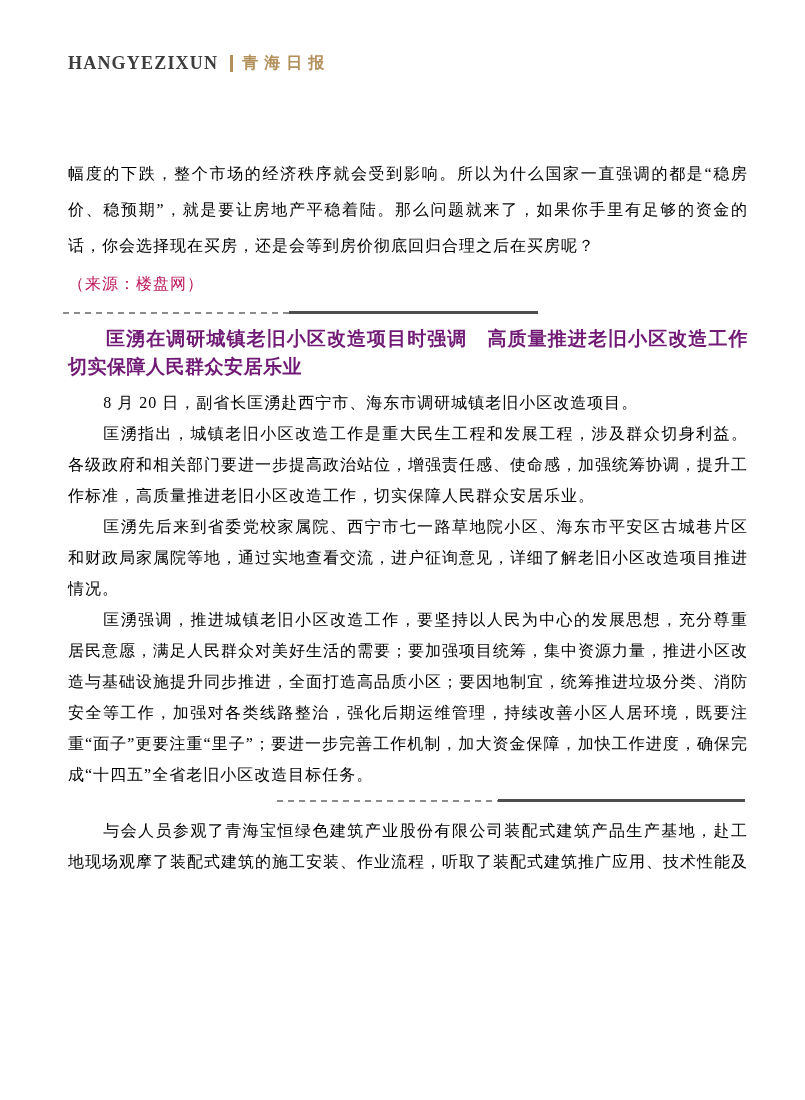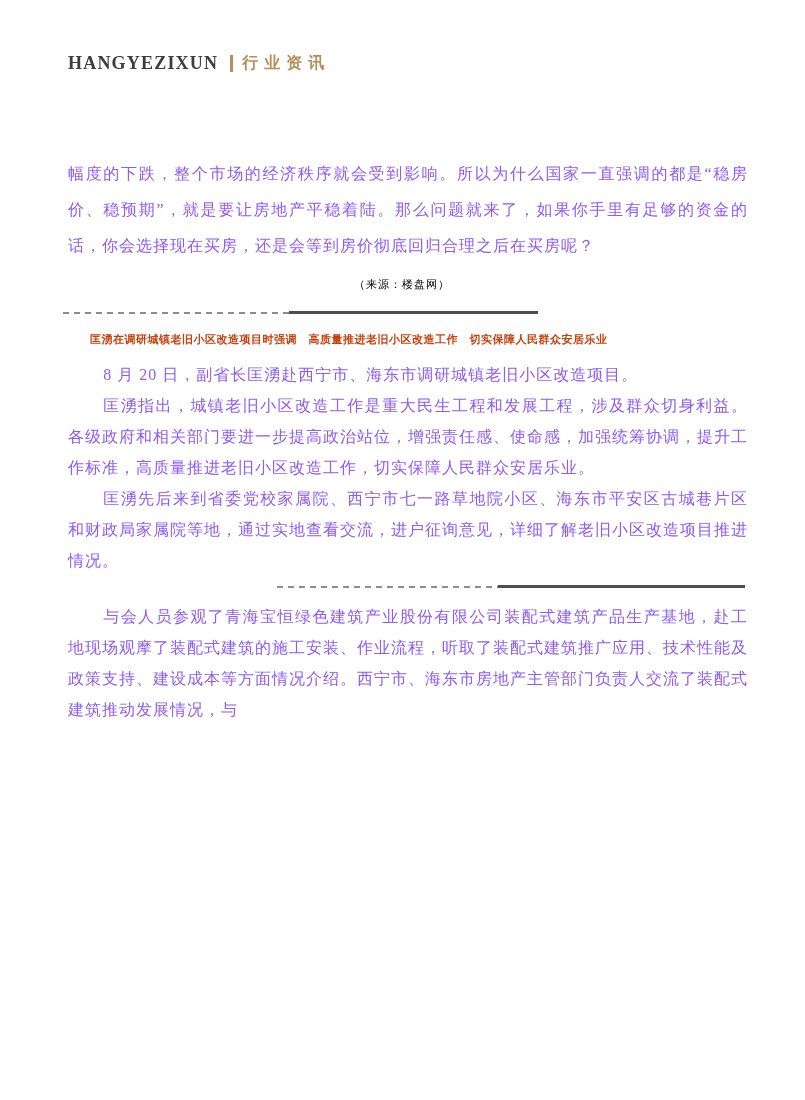--- a/index.html
+++ b/index.html
@@ -49,33 +49,33 @@
     left: 68px;
     width: 680px;
   }
   .para {
     margin: 0;
     font-size: 16px;
     line-height: 31px;
     letter-spacing: 1px;
     text-align: justify;
     text-indent: 2.2em;
-    color: #8b5cf6;
+    color: #000000;
   }
   .para-first {
     text-indent: 0;
     line-height: 36px;
   }
   .source {
     margin: 4px 12px 0 0;
-    font-size: 11px;
+    font-size: 16px;
     line-height: 32px;
     letter-spacing: 1px;
-    text-align: center;
-    color: #000000;
+    text-align: left;
+    color: #be185d;
   }
   .divider {
     display: flex;
     align-items: center;
     height: 5px;
     margin: 10px 0 8px 0;
   }
   .divider .dash-seg {
     height: 2px;
     background: repeating-linear-gradient(90deg, #8c8c8c 0 6px, transparent 6px 11px);
@@ -85,25 +85,25 @@
     background: #4e4e4e;
   }
   .divider1 .dash-seg { width: 226px; margin-left: -5px; }
   .divider1 .solid-seg { width: 249px; }
   .divider2 { margin-top: 8px; }
   .divider2 .dash-seg { width: 221px; margin-left: 209px; }
   .divider2 .solid-seg { width: 247px; }
   .heading {
     margin: 10px 0 6px 0;
     font-family: "Liberation Sans", "DejaVu Sans", sans-serif;
-    font-size: 11px;
+    font-size: 19px;
     font-weight: 600;
     line-height: 28px;
     letter-spacing: 0.5px;
-    color: #c2410c;
+    color: #701a75;
     text-align: justify;
     text-indent: 2em;
   }
   .heading2 { margin-top: 12px; }
   .gap-sm { height: 4px; }
   
   .footer {
     position: absolute;
     top: 1016px;
     left: 64px;
@@ -123,37 +123,38 @@
   }
 </style>
 </head>
 <body>
 
 <div class="page">
 
   <header class="header">
     <span class="header-latin">HANGYEZIXUN</span>
     <span class="header-bar"></span>
-    <span class="header-cn">行业资讯</span>
+    <span class="header-cn">青海日报</span>
   </header>
 
   <main class="content">
 
     <p class="para para-first">幅度的下跌，整个市场的经济秩序就会受到影响。所以为什么国家一直强调的都是“稳房价、稳预期”，就是要让房地产平稳着陆。那么问题就来了，如果你手里有足够的资金的话，你会选择现在买房，还是会等到房价彻底回归合理之后在买房呢？</p>
     <p class="source">（来源：楼盘网）</p>
 
     <div class="divider divider1">
       <span class="dash-seg"></span>
       <span class="solid-seg"></span>
     </div>
 
     <h2 class="heading">匡湧在调研城镇老旧小区改造项目时强调　高质量推进老旧小区改造工作　切实保障人民群众安居乐业</h2>
     <p class="para">8 月 20 日，副省长匡湧赴西宁市、海东市调研城镇老旧小区改造项目。</p>
     <p class="para">匡湧指出，城镇老旧小区改造工作是重大民生工程和发展工程，涉及群众切身利益。各级政府和相关部门要进一步提高政治站位，增强责任感、使命感，加强统筹协调，提升工作标准，高质量推进老旧小区改造工作，切实保障人民群众安居乐业。</p>
     <p class="para">匡湧先后来到省委党校家属院、西宁市七一路草地院小区、海东市平安区古城巷片区和财政局家属院等地，通过实地查看交流，进户征询意见，详细了解老旧小区改造项目推进情况。</p>
+    <p class="para">匡湧强调，推进城镇老旧小区改造工作，要坚持以人民为中心的发展思想，充分尊重居民意愿，满足人民群众对美好生活的需要；要加强项目统筹，集中资源力量，推进小区改造与基础设施提升同步推进，全面打造高品质小区；要因地制宜，统筹推进垃圾分类、消防安全等工作，加强对各类线路整治，强化后期运维管理，持续改善小区人居环境，既要注重“面子”更要注重“里子”；要进一步完善工作机制，加大资金保障，加快工作进度，确保完成“十四五”全省老旧小区改造目标任务。</p>
 
     <div class="divider divider2">
       <span class="dash-seg"></span>
       <span class="solid-seg"></span>
     </div>
 
     <div class="gap-sm"></div>
     <p class="para">与会人员参观了青海宝恒绿色建筑产业股份有限公司装配式建筑产品生产基地，赴工地现场观摩了装配式建筑的施工安装、作业流程，听取了装配式建筑推广应用、技术性能及政策支持、建设成本等方面情况介绍。西宁市、海东市房地产主管部门负责人交流了装配式建筑推动发展情况，与</p>
 
   </main>

